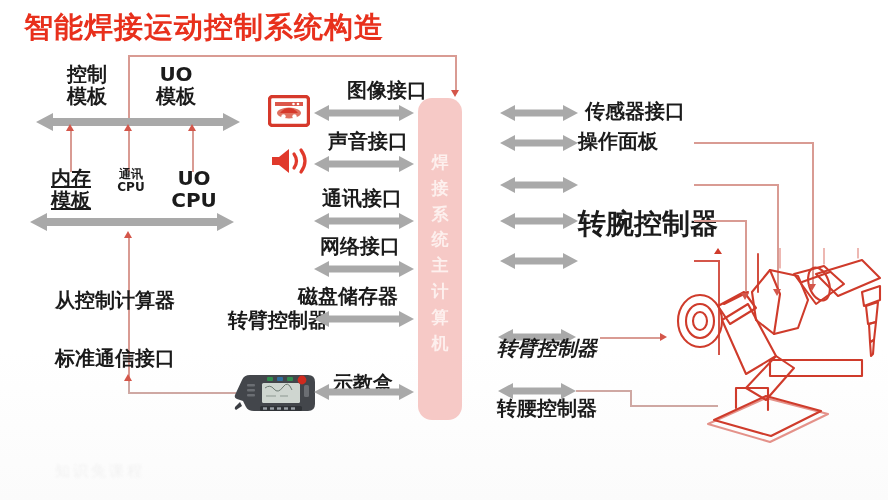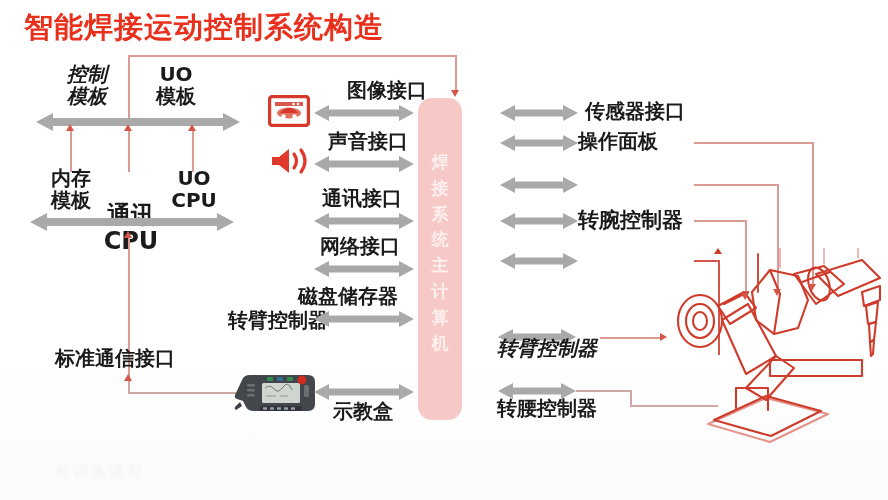--- a/index.html
+++ b/index.html
@@ -77,21 +77,21 @@
 
 <div id="stage">
 
   <div class="title">智能焊接运动控制系统构造</div>
 
   <div class="rl pale h" style="left:128px;top:55px;width:327px;"></div>
   <div class="rl pale v" style="left:128px;top:55px;height:65px;"></div>
   <div class="rl pale v" style="left:455px;top:55px;height:36px;"></div>
   <div class="rhead down" style="left:451px;top:90px;"></div>
 
-  <div class="lbl c" style="left:48px;top:64px;width:78px;font-size:20px;font-style:italic;">
+  <div class="lbl c" style="left:48px;top:64px;width:78px;font-size:20px;">
     <div>控制</div>
     <div>模板</div>
   </div>
   <div class="lbl c" style="left:137px;top:64px;width:78px;font-size:20px;">
     <div>UO</div>
     <div>模板</div>
   </div>
 
   <div class="darrow" style="left:36px;top:112px;">
     <svg width="204" height="20" viewBox="0 0 204 20">
@@ -101,45 +101,46 @@
 
   <div class="rl pale v" style="left:70px;top:130px;height:42px;"></div>
   <div class="rhead up" style="left:66px;top:124px;"></div>
 
   <div class="rl pale v" style="left:128px;top:130px;height:42px;"></div>
   <div class="rhead up" style="left:124px;top:124px;"></div>
 
   <div class="rl pale v" style="left:192px;top:130px;height:42px;"></div>
   <div class="rhead up" style="left:188px;top:124px;"></div>
 
-  <div class="lbl c" style="left:38px;top:168px;width:66px;font-size:20px;">
+  <div class="lbl c" style="left:38px;top:168px;width:66px;font-size:20px;text-decoration:underline;">
     <div>内存</div>
     <div>模板</div>
   </div>
-  <div class="lbl c" style="left:100px;top:168px;width:62px;font-size:24px;margin-top:35px;">
+  <div class="lbl c" style="left:100px;top:168px;width:62px;font-size:12px;">
     <div>通讯</div>
     <div>CPU</div>
   </div>
   <div class="lbl c" style="left:163px;top:168px;width:62px;font-size:20px;">
     <div>UO</div>
     <div>CPU</div>
   </div>
 
   <div class="darrow" style="left:30px;top:212px;">
     <svg width="204" height="20" viewBox="0 0 204 20">
       <polygon points="0,10 17,1 17,6 187,6 187,1 204,10 187,19 187,14 17,14 17,19" fill="#a9a9a9"></polygon>
     </svg>
   </div>
 
   <div class="rl pale v" style="left:128px;top:237px;height:145px;"></div>
   <div class="rhead up" style="left:124px;top:231px;"></div>
   <div class="rhead up" style="left:124px;top:374px;"></div>
   <div class="rl pale2 h" style="left:128px;top:392px;width:108px;"></div>
   <div class="rl pale2 v" style="left:128px;top:382px;height:11px;"></div>
 
+  <div class="lbl" style="left:55px;top:290px;font-size:20px;">从控制计算器</div>
   <div class="lbl" style="left:55px;top:348px;font-size:20px;">标准通信接口</div>
 
   <div class="icon" style="left:268px;top:95px;">
     <svg width="42" height="32" viewBox="0 0 42 32">
       <rect x="1.5" y="1.5" width="39" height="29" rx="3" fill="none" stroke="#d6392b" stroke-width="3.4"></rect>
       <rect x="7" y="7" width="28" height="18" fill="#ffffff"></rect>
       <rect x="7" y="7" width="28" height="4" fill="#d6392b" opacity="0.85"></rect>
       <circle cx="30" cy="9" r="1.3" fill="#ffffff"></circle>
       <circle cx="25.5" cy="9" r="1.3" fill="#ffffff"></circle>
       <ellipse cx="21" cy="18" rx="12" ry="5.4" fill="#e0705f"></ellipse>
@@ -211,21 +212,21 @@
 
   <div class="lbl" style="left:298px;top:286px;font-size:20px;">磁盘储存器</div>
 
   <div class="lbl" style="left:228px;top:310px;font-size:20px;">转臂控制器</div>
   <div class="darrow" style="left:314px;top:310px;">
     <svg width="100" height="18" viewBox="0 0 100 18">
       <polygon points="0,9 15,1 15,5.5 85,5.5 85,1 100,9 85,17 85,12.5 15,12.5 15,17" fill="#a9a9a9"></polygon>
     </svg>
   </div>
 
-  <div class="lbl" style="left:333px;top:373px;font-size:20px;margin-top:28px;">示教盒</div>
+  <div class="lbl" style="left:333px;top:373px;font-size:20px;">示教盒</div>
   <div class="darrow" style="left:314px;top:383px;">
     <svg width="100" height="18" viewBox="0 0 100 18">
       <polygon points="0,9 15,1 15,5.5 85,5.5 85,1 100,9 85,17 85,12.5 15,12.5 15,17" fill="#a9a9a9"></polygon>
     </svg>
   </div>
 
   <div class="pillar">
     <div class="ptxt">
       <span>焊</span>
       <span>接</span>
@@ -256,21 +257,21 @@
     <svg width="78" height="18" viewBox="0 0 78 18">
       <polygon points="0,9 15,1 15,5.5 63,5.5 63,1 78,9 63,17 63,12.5 15,12.5 15,17" fill="#a9a9a9"></polygon>
     </svg>
   </div>
 
   <div class="darrow" style="left:500px;top:212px;">
     <svg width="78" height="18" viewBox="0 0 78 18">
       <polygon points="0,9 15,1 15,5.5 63,5.5 63,1 78,9 63,17 63,12.5 15,12.5 15,17" fill="#a9a9a9"></polygon>
     </svg>
   </div>
-  <div class="lbl" style="left:578px;top:209px;font-size:21px;">转腕控制器</div>
+  <div class="lbl" style="left:578px;top:209px;font-size:28px;">转腕控制器</div>
 
   <div class="darrow" style="left:500px;top:252px;">
     <svg width="78" height="18" viewBox="0 0 78 18">
       <polygon points="0,9 15,1 15,5.5 63,5.5 63,1 78,9 63,17 63,12.5 15,12.5 15,17" fill="#a9a9a9"></polygon>
     </svg>
   </div>
 
   <div class="darrow" style="left:498px;top:328px;">
     <svg width="78" height="18" viewBox="0 0 78 18">
       <polygon points="0,9 15,1 15,5.5 63,5.5 63,1 78,9 63,17 63,12.5 15,12.5 15,17" fill="#a9a9a9"></polygon>

